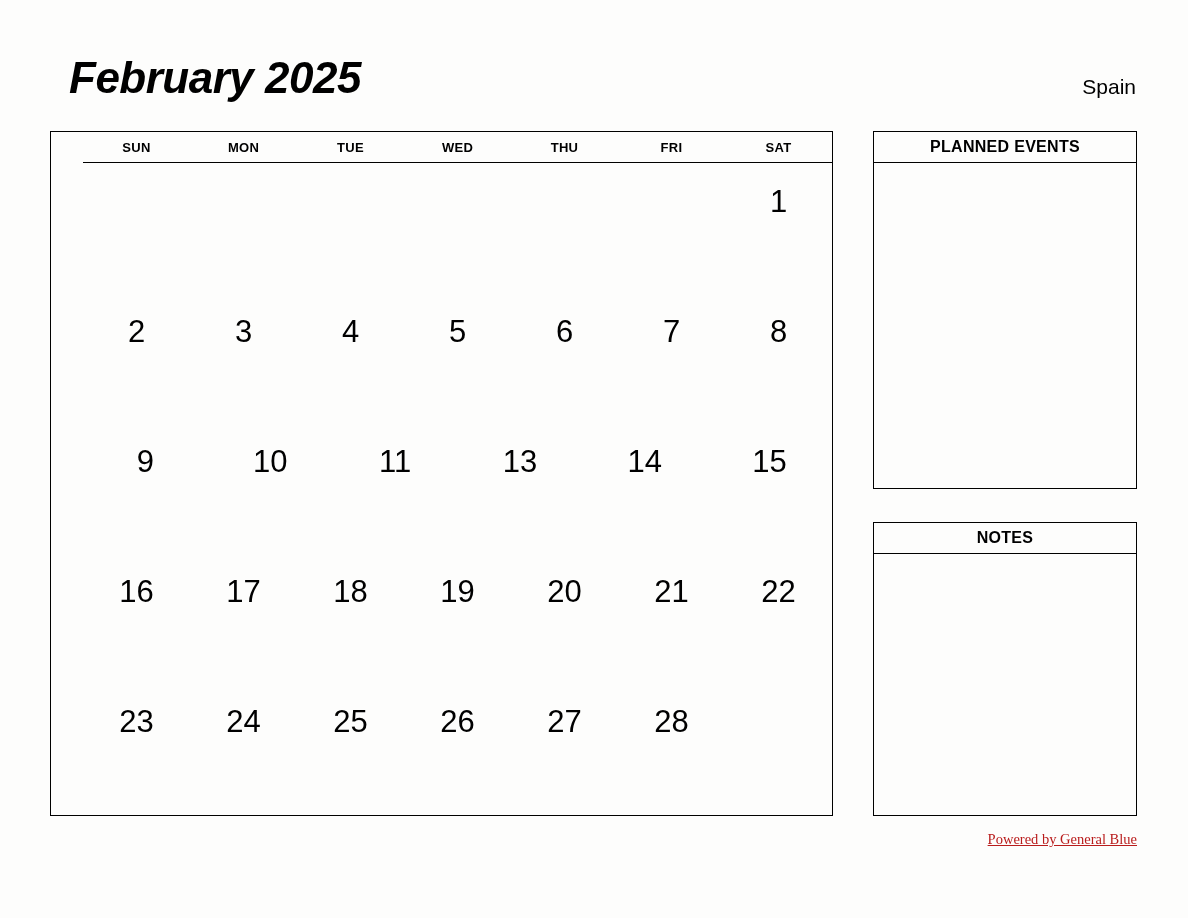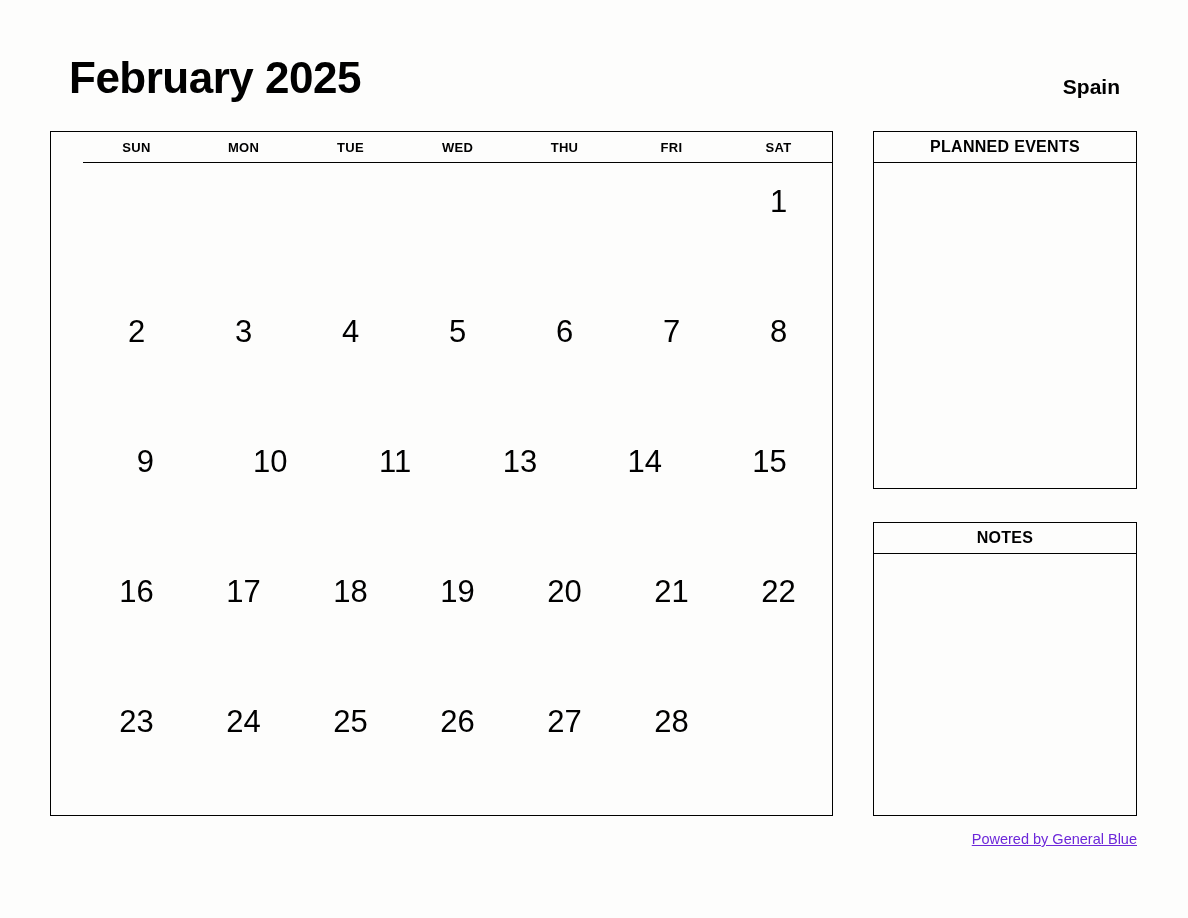--- a/index.html
+++ b/index.html
@@ -27,27 +27,28 @@
   }
   #month-title {
     position: absolute;
     left: 19px;
     top: 0;
     font-size: 44px;
     font-weight: bold;
     letter-spacing: -0.5px;
     line-height: 52px;
     white-space: nowrap;
+    font-style: italic;
   }
   #region-label {
     position: absolute;
-    right: 16px;
+    right: 0;
     top: 22px;
     font-size: 21px;
-    font-weight: bold;
+    font-weight: normal;
     line-height: 26px;
     text-align: right;
     white-space: nowrap;
   }
 
   
   #calendar {
     position: absolute;
     left: 50px;
     top: 131px;
@@ -131,24 +132,25 @@
   
   #footer {
     position: absolute;
     left: 873px;
     top: 830px;
     width: 264px;
     text-align: right;
   }
   #powered-by-link {
     font-size: 14.5px;
-    color: #6d28d9;
+    color: #b91c1c;
     text-decoration: underline;
     white-space: nowrap;
     cursor: pointer;
+    font-family: Liberation Serif, serif;
   }
 </style>
 </head>
 <body>
 
 <div id="page-header">
   <div id="month-title">February 2025</div>
   <div id="region-label">Spain</div>
 </div>
 

